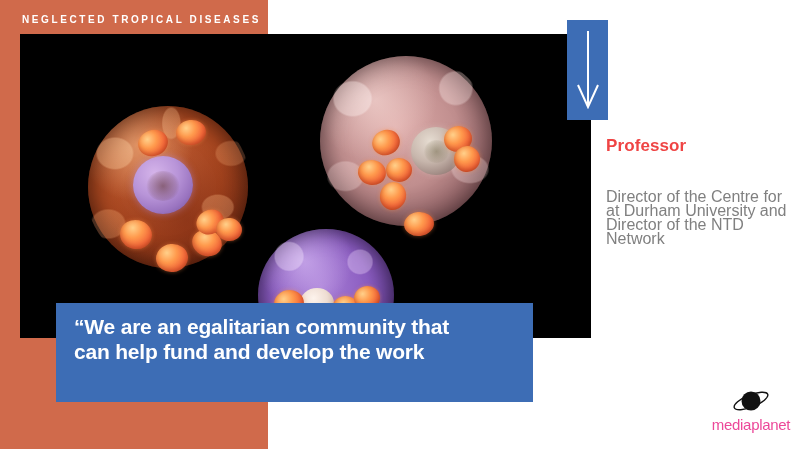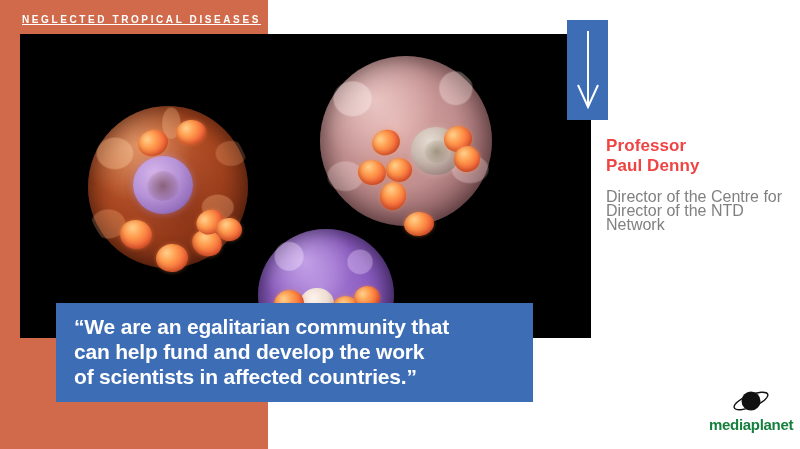--- a/index.html
+++ b/index.html
@@ -32,21 +32,20 @@
   #kicker {
     position: absolute;
     left: 22px;
     top: 13px;
     font-size: 10px;
     font-weight: bold;
     letter-spacing: 2.6px;
     color: #ffffff;
     white-space: nowrap;
     line-height: 14px;
-    text-decoration: underline;
   }
 
   
   #photo-panel {
     position: absolute;
     left: 20px;
     top: 34px;
     width: 571px;
     height: 304px;
     background: #000000;
@@ -267,23 +266,23 @@
     width: 40px;
     height: 28px;
   }
   #logo-word {
     position: absolute;
     left: 0;
     top: 28px;
     width: 84px;
     text-align: center;
     font-size: 15px;
-    font-weight: bold;
+    font-weight: normal;
     letter-spacing: -0.3px;
-    color: #15803d;
+    color: #ec4899;
   }
 </style>
 </head>
 <body>
 
 <div id="slide">
 
   <div id="orange-panel"></div>
 
   <div id="kicker">NEGLECTED TROPICAL DISEASES</div>
@@ -321,33 +320,32 @@
 
   <div id="arrow-box">
     <svg width="22" height="78" viewBox="0 0 22 78">
       <line x1="11" y1="0" x2="11" y2="74" stroke="#ffffff" stroke-width="2"></line>
       <polyline points="1,54 11,76 21,54" fill="none" stroke="#ffffff" stroke-width="2"></polyline>
     </svg>
   </div>
 
   <div id="speaker-name">
     <div>Professor</div>
-    <div>Paul Denny</div>
   </div>
 
   <div id="speaker-role">
     <div>Director of the Centre for</div>
+    <div>at Durham University and</div>
     <div>Director of the NTD Network</div>
   </div>
 
   <div id="quote-box">
     <div id="quote-text">
       <div>“We are an egalitarian community that</div>
       <div>can help fund and develop the work</div>
-      <div>of scientists in affected countries.”</div>
     </div>
   </div>
 
   <div id="logo">
     <svg id="logo-mark" viewBox="0 0 40 28">
       <circle cx="20" cy="13" r="9.5" fill="#111111"></circle>
       <ellipse cx="20" cy="13" rx="18" ry="6" fill="none" stroke="#111111" stroke-width="1.4" transform="rotate(-22 20 13)"></ellipse>
       <polyline points="23,20 27,16 23,15" fill="#111111" stroke="#111111" stroke-width="1"></polyline>
     </svg>
     <div id="logo-word">mediaplanet</div>

